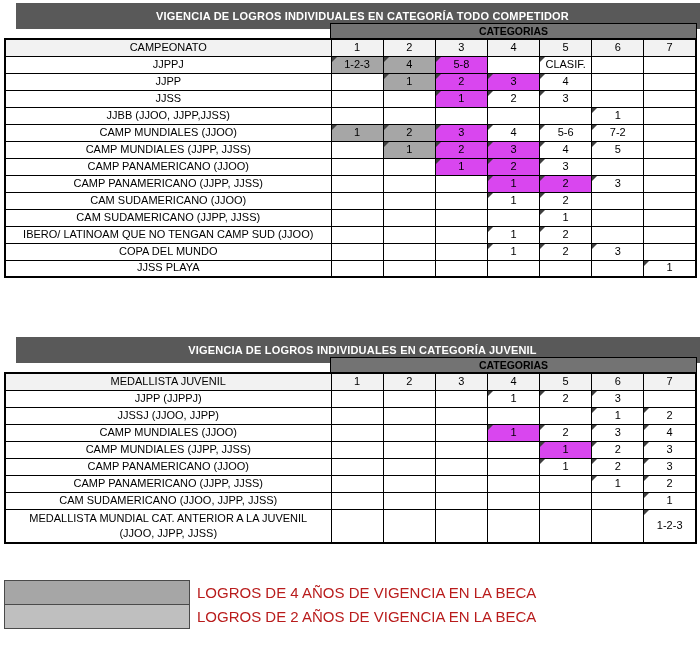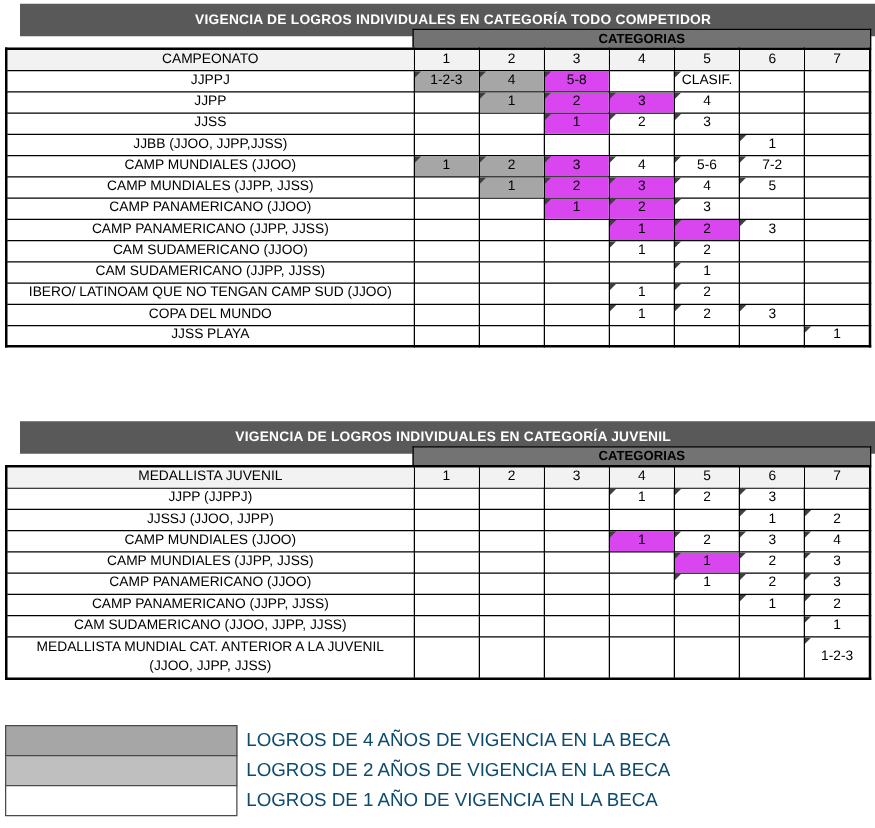--- a/index.html
+++ b/index.html
@@ -48,21 +48,21 @@
 
   #legend { position: absolute; left: 4px; top: 580px; }
   .lrow { display: flex; align-items: stretch; height: 25px; margin-top: -1px; }
   .lrow:first-child { margin-top: 0; }
   .swatch { width: 186px; border: 1px solid #4a4a4a; }
   .swatch.dark  { background: #a6a6a6; }
   .swatch.light { background: #bfbfbf; }
   .swatch.white { background: #ffffff; }
   .llabel {
     font-size: 15px; display: flex; align-items: center;
-    padding-left: 7px; white-space: nowrap; color: #0c4a6e;
+    padding-left: 7px; white-space: nowrap; color: #b91c1c;
   }
 </style>
 </head>
 <body>
 
 <div class="canvas">
 
   <div class="titlebar" style="top:3px">VIGENCIA DE LOGROS INDIVIDUALES EN CATEGORÍA TODO COMPETIDOR</div>
   <div class="catbox" style="top:23px">CATEGORIAS</div>
   <table class="grid" id="t1" style="top:38px">
@@ -336,19 +336,15 @@
 
   <div id="legend">
       <div class="lrow">
         <div class="swatch dark"></div>
         <div class="llabel">LOGROS DE 4 AÑOS DE VIGENCIA EN LA BECA</div>
       </div>
       <div class="lrow">
         <div class="swatch light"></div>
         <div class="llabel">LOGROS DE 2 AÑOS DE VIGENCIA EN LA BECA</div>
       </div>
-      <div class="lrow">
-        <div class="swatch white"></div>
-        <div class="llabel">LOGROS DE 1 AÑO DE VIGENCIA EN LA BECA</div>
-      </div>
     </div>
 
 </div>
 
 </body></html>

